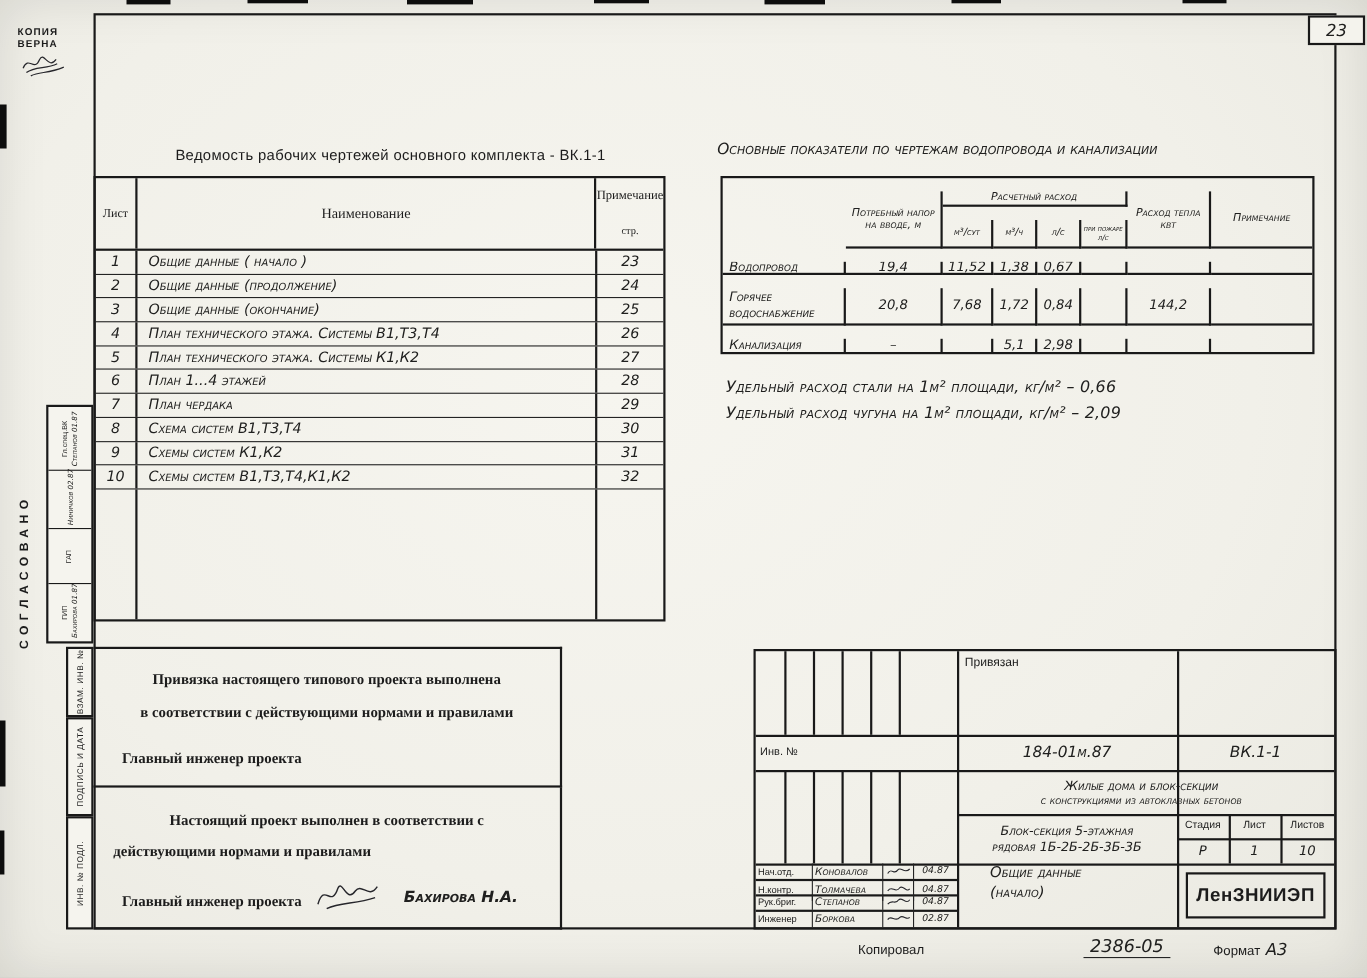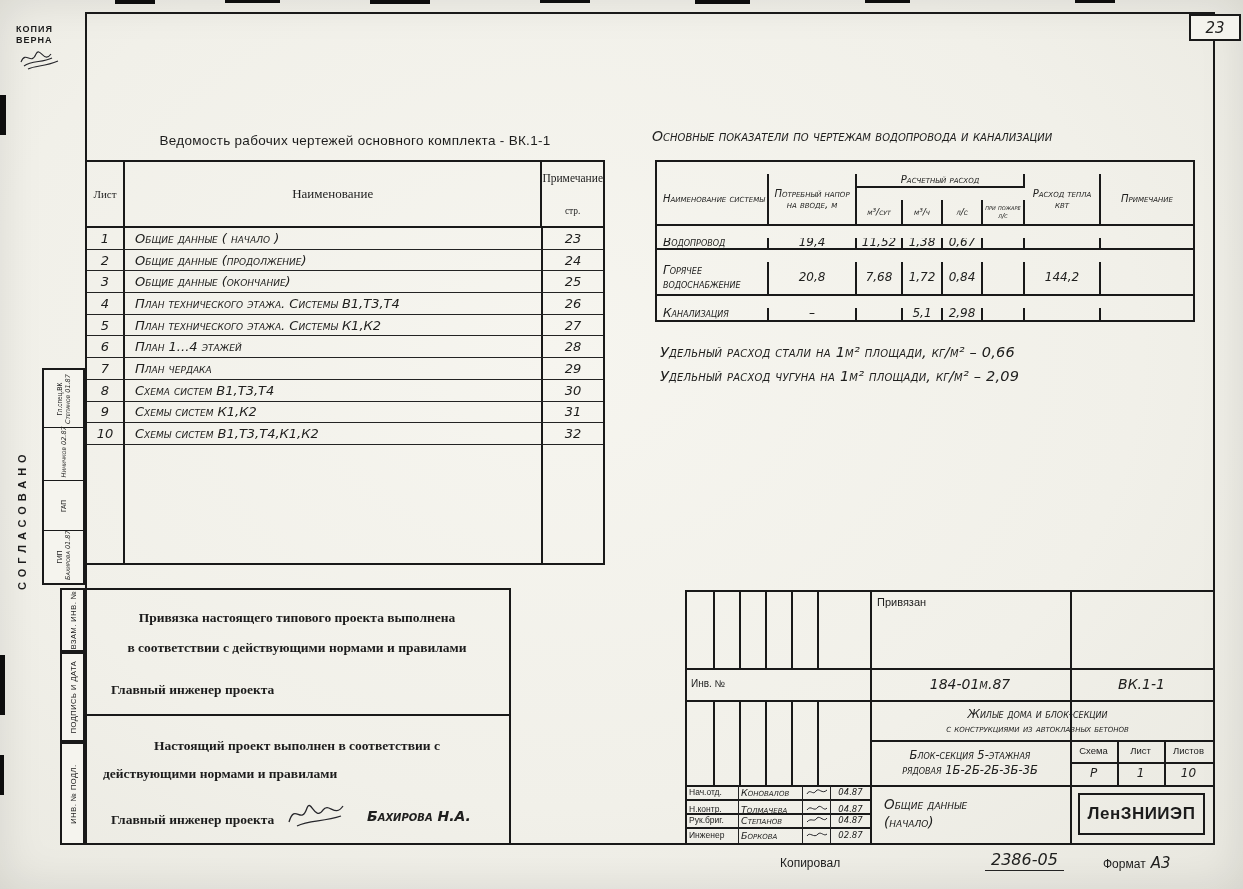--- a/index.html
+++ b/index.html
@@ -226,21 +226,20 @@
     </div>
     <div class="dl-fill">
       <div class="cs"></div>
       <div class="cn"></div>
       <div class="cp"></div>
     </div>
   </div>
 
   <div class="ind-title hw">Основные показатели по чертежам водопровода и канализации</div>
   <div class="ind-table">
-    <div class="ic ih hw left" style="grid-row:1/3;grid-column:1">Наименование системы</div>
     <div class="ic ih hw" style="grid-row:1/3;grid-column:2">Потребный напор на вводе, м</div>
     <div class="ic ih hw" style="grid-row:1;grid-column:3/7">Расчетный расход</div>
     <div class="ic ih2 hw" style="grid-row:2;grid-column:3">м³/сут</div>
     <div class="ic ih2 hw" style="grid-row:2;grid-column:4">м³/ч</div>
     <div class="ic ih2 hw" style="grid-row:2;grid-column:5">л/с</div>
     <div class="ic ih3 hw" style="grid-row:2;grid-column:6">при пожаре л/с</div>
     <div class="ic ih hw" style="grid-row:1/3;grid-column:7">Расход тепла квт</div>
     <div class="ic ih hw last" style="grid-row:1/3;grid-column:8">Примечание</div>
 
     <div class="ic iv hw left" style="grid-row:3;grid-column:1">Водопровод</div>
@@ -326,28 +325,28 @@
     <div class="abs" style="left:179px;top:110px;width:343px;height:38px;display:flex;flex-direction:column;align-items:center;justify-content:center;line-height:1.25">
       <span class="hw" style="font-size:11.5px">Жилые дома и блок-секции</span>
       <span class="hw" style="font-size:10.5px">с конструкциями из автоклавных бетонов</span>
     </div>
 
     <div class="abs" style="left:183px;top:148px;width:200px;height:45px;display:flex;flex-direction:column;align-items:center;justify-content:center;line-height:1.3">
       <span class="hw" style="font-size:11.5px">Блок-секция 5-этажная</span>
       <span class="hw" style="font-size:11.5px">рядовая 1Б-2Б-2Б-3Б-3Б</span>
     </div>
 
-    <div class="txt" style="left:383px;top:148px;width:47px;height:22px;font-size:9.5px">Схема</div>
+    <div class="txt" style="left:383px;top:148px;width:47px;height:22px;font-size:9.5px">Стадия</div>
     <div class="txt" style="left:430px;top:148px;width:47px;height:22px;font-size:9.5px">Лист</div>
     <div class="txt" style="left:477px;top:148px;width:49px;height:22px;font-size:9.5px">Листов</div>
     <div class="txt hw" style="left:383px;top:170px;width:47px;height:23px;font-size:12px">Р</div>
     <div class="txt hw" style="left:430px;top:170px;width:47px;height:23px;font-size:12px">1</div>
     <div class="txt hw" style="left:477px;top:170px;width:49px;height:23px;font-size:12px">10</div>
 
-    <div class="abs" style="left:183px;top:193px;width:200px;height:58px;display:flex;flex-direction:column;justify-content:center;padding-left:14px;line-height:1.3">
+    <div class="abs" style="left:199px;top:193px;width:200px;height:58px;display:flex;flex-direction:column;padding-left:14px;line-height:1.3">
       <span class="hw" style="font-size:13.5px">Общие данные</span>
       <span class="hw" style="font-size:13.5px">(начало)</span>
     </div>
 
     <div class="orgbox">
       <span>ЛенЗНИИЭП</span>
     </div>
 
     <div class="tb-sigrow" style="top:193px;height:14px">
       <span class="sr-role">Нач.отд.</span>

